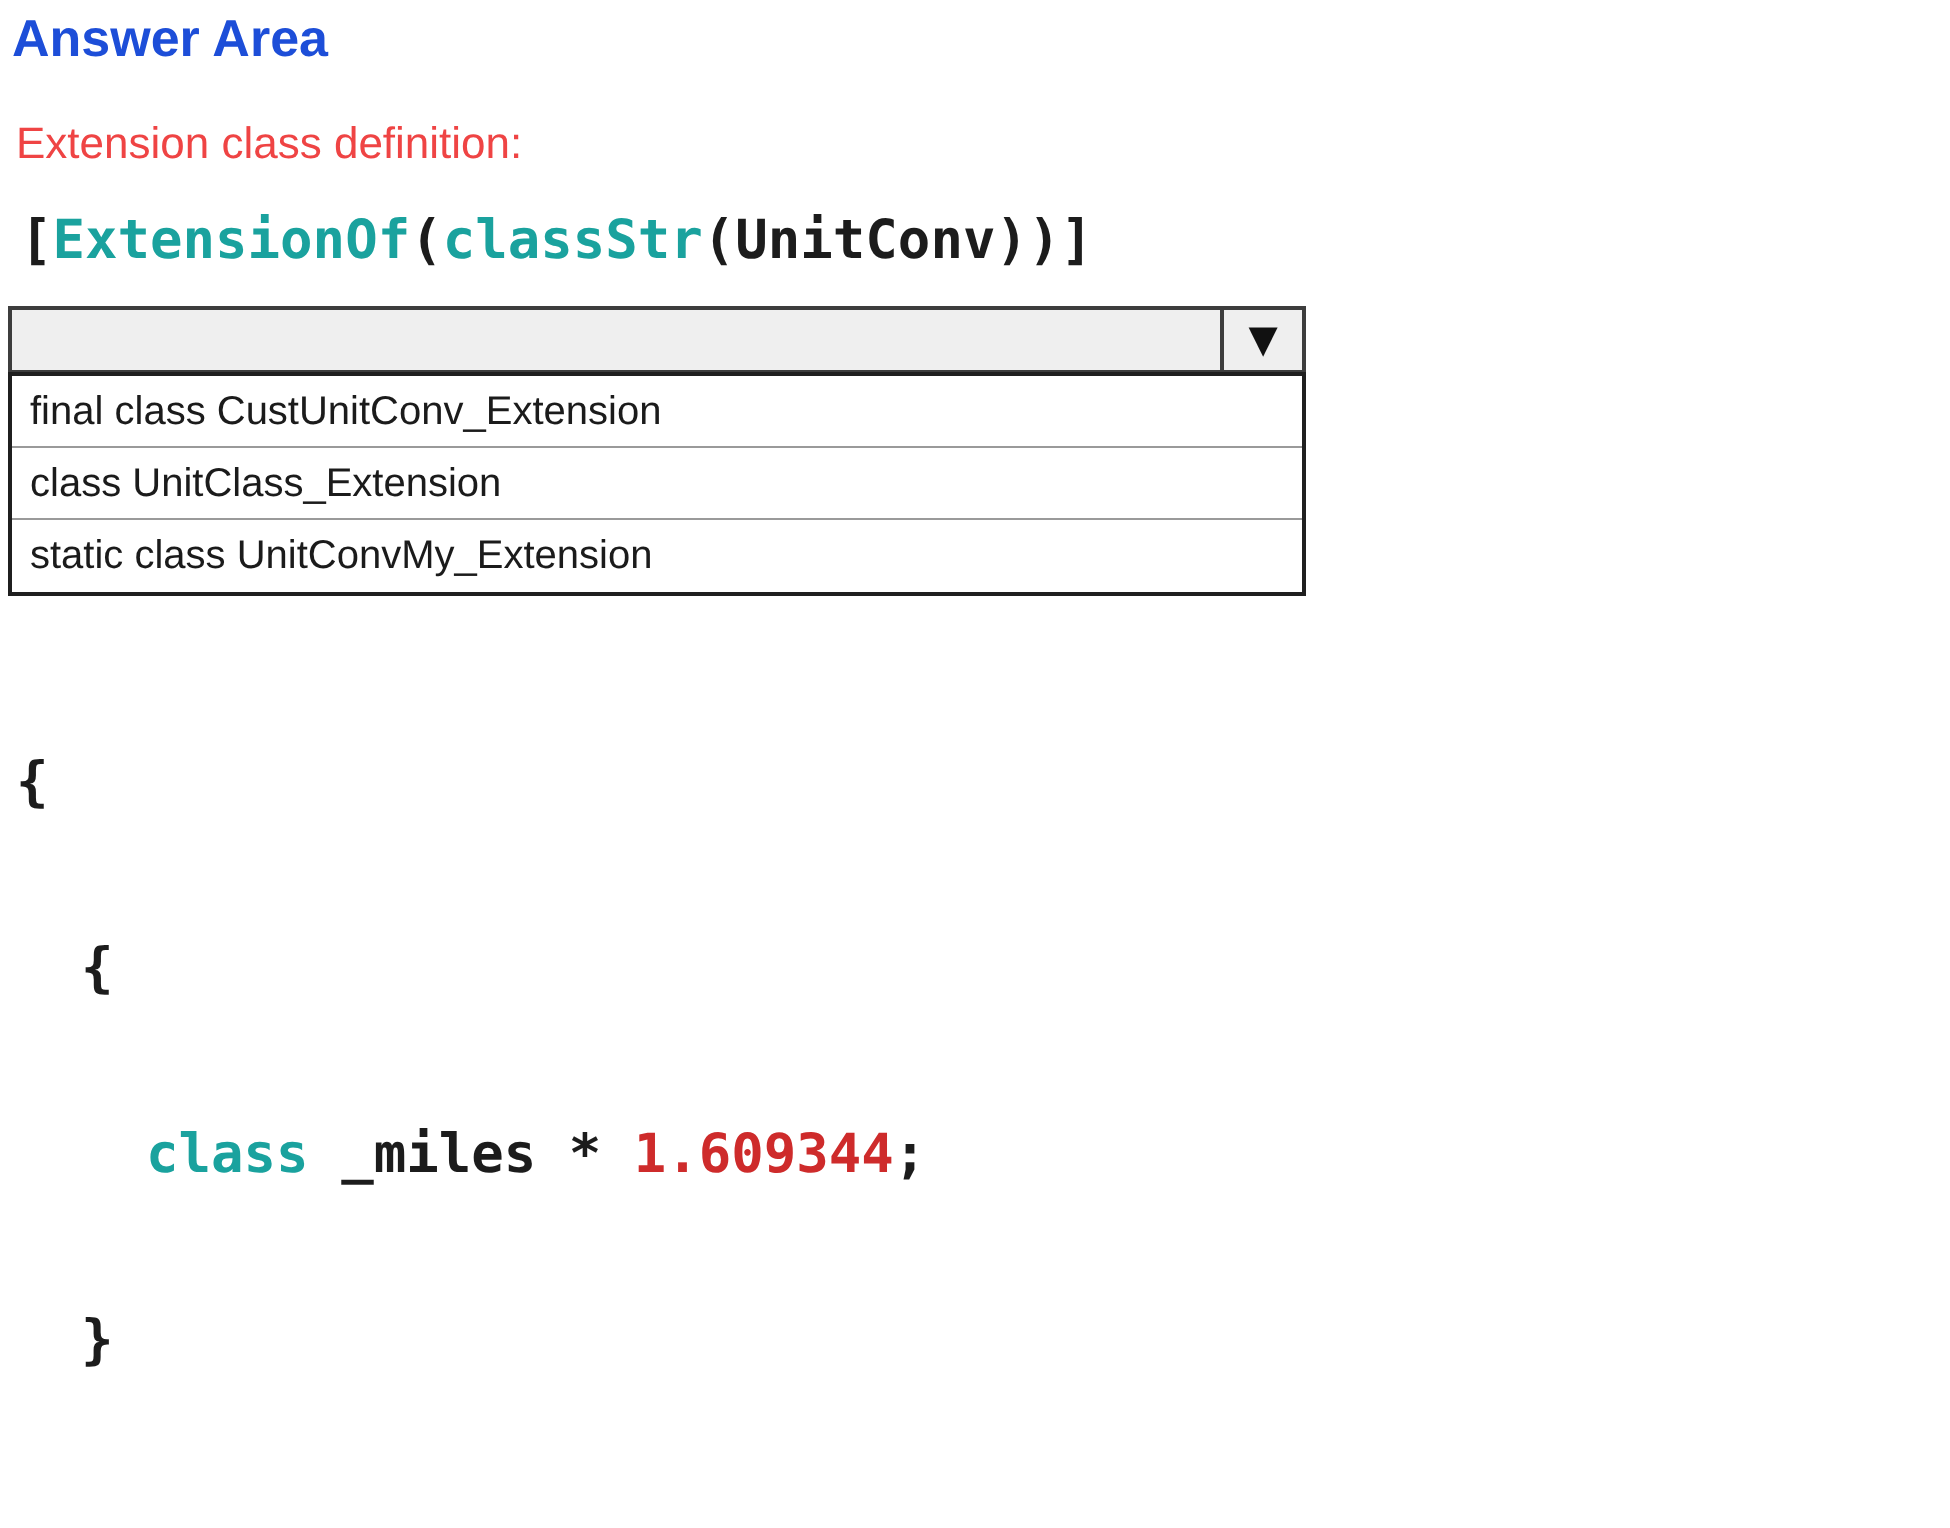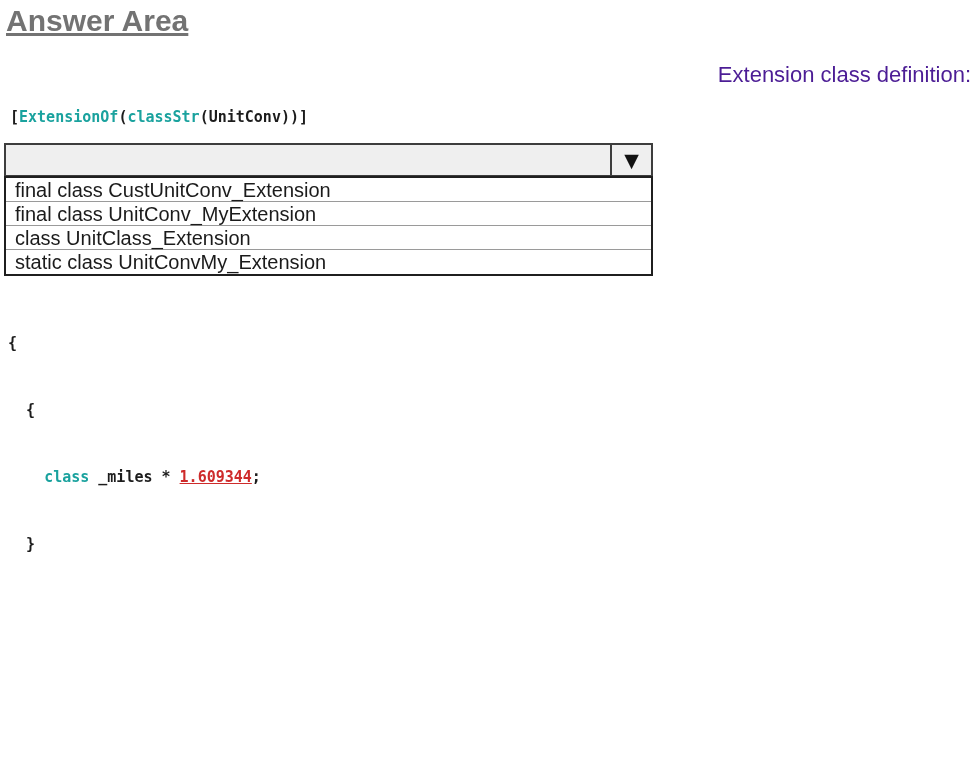--- a/index.html
+++ b/index.html
@@ -7,42 +7,41 @@
   body {
     width: 975px; height: 764px;
     font-family: "Liberation Sans", sans-serif;
     color: #1c1c1c;
     position: relative;
     overflow: hidden;
   }
   .page { padding: 2px 4px 0 4px; }
 
   .page-title {
-    font-size: 30px; font-weight: bold; color: #737373;
-    margin: 2px 0 0 2px; letter-spacing: 0px; text-decoration: underline;
+    font-size: 26px; font-weight: bold; color: #1d4ed8;
+    margin: 2px 0 0 2px; letter-spacing: 0px;
   }
   .section-label {
-    font-size: 22px; color: #4c1d95;
+    font-size: 22px; color: #ef4444;
     margin: 24px 0 0 4px;
-    text-align: right;
   }
 
   .code-line, .code-block {
     font-family: "DejaVu Sans Mono", "Liberation Mono", monospace;
     font-weight: bold;
-    font-size: 15px;
+    font-size: 27px;
     white-space: pre;
     color: #1c1c1c;
   }
   .attr-line { margin: 20px 0 0 6px; }
   .code-block { margin: 16px 0 0 4px; }
   .code-block .code-line { line-height: 31px; margin: 0; }
 
   .tok-keyword { color: var(--kw-color, #1aa29e); }
-  .tok-number  { color: var(--num-color, #ce2b2b); text-decoration: underline; }
+  .tok-number  { color: var(--num-color, #ce2b2b); }
   .tok-plain   { color: var(--code-color, #1c1c1c); }
 
   
   .dropdown { margin-top: 17px; }
   .dd-select {
     display: flex; align-items: stretch;
     height: 34px;
     background: #efefef;
     border: 2px solid #3d3d3d;
   }
@@ -62,21 +61,21 @@
   }
   .dd-options {
     border: 2px solid #1f1f1f;
     border-top-width: 2px;
     margin-top: -1px;
     background: #ffffff;
   }
   .dd-option {
     font-size: 20px;
     padding: 5px 10px 4px 9px;
-    height: 24px;
+    height: 36px;
     display: flex; align-items: center;
     border-bottom: 1px solid #9a9a9a;
     color: #1b1b1b;
     cursor: pointer;
     background: #ffffff;
   }
   .dd-option:last-child { border-bottom: none; }
 
   #dropdown1 { width: 649px; }
 </style>
@@ -93,21 +92,20 @@
 
   <div class="dropdown" id="dropdown1">
     <div class="dd-select">
       <div class="dd-value"></div>
       <div class="dd-button">
         <span class="dd-arrow">▼</span>
       </div>
     </div>
     <div class="dd-options">
       <div class="dd-option">final class CustUnitConv_Extension</div>
-      <div class="dd-option">final class UnitConv_MyExtension</div>
       <div class="dd-option">class UnitClass_Extension</div>
       <div class="dd-option">static class UnitConvMy_Extension</div>
     </div>
   </div>
 
   <div class="code-block">
     <div class="code-line"><span class="tok-plain">{</span></div>
     <div class="code-line"><span class="tok-plain">  {</span></div>
     <div class="code-line"><span class="tok-plain">    </span><span class="tok-keyword">class</span><span class="tok-plain"> _miles * </span><span class="tok-number">1.609344</span><span class="tok-plain">;</span></div>
     <div class="code-line"><span class="tok-plain">  }</span></div>

